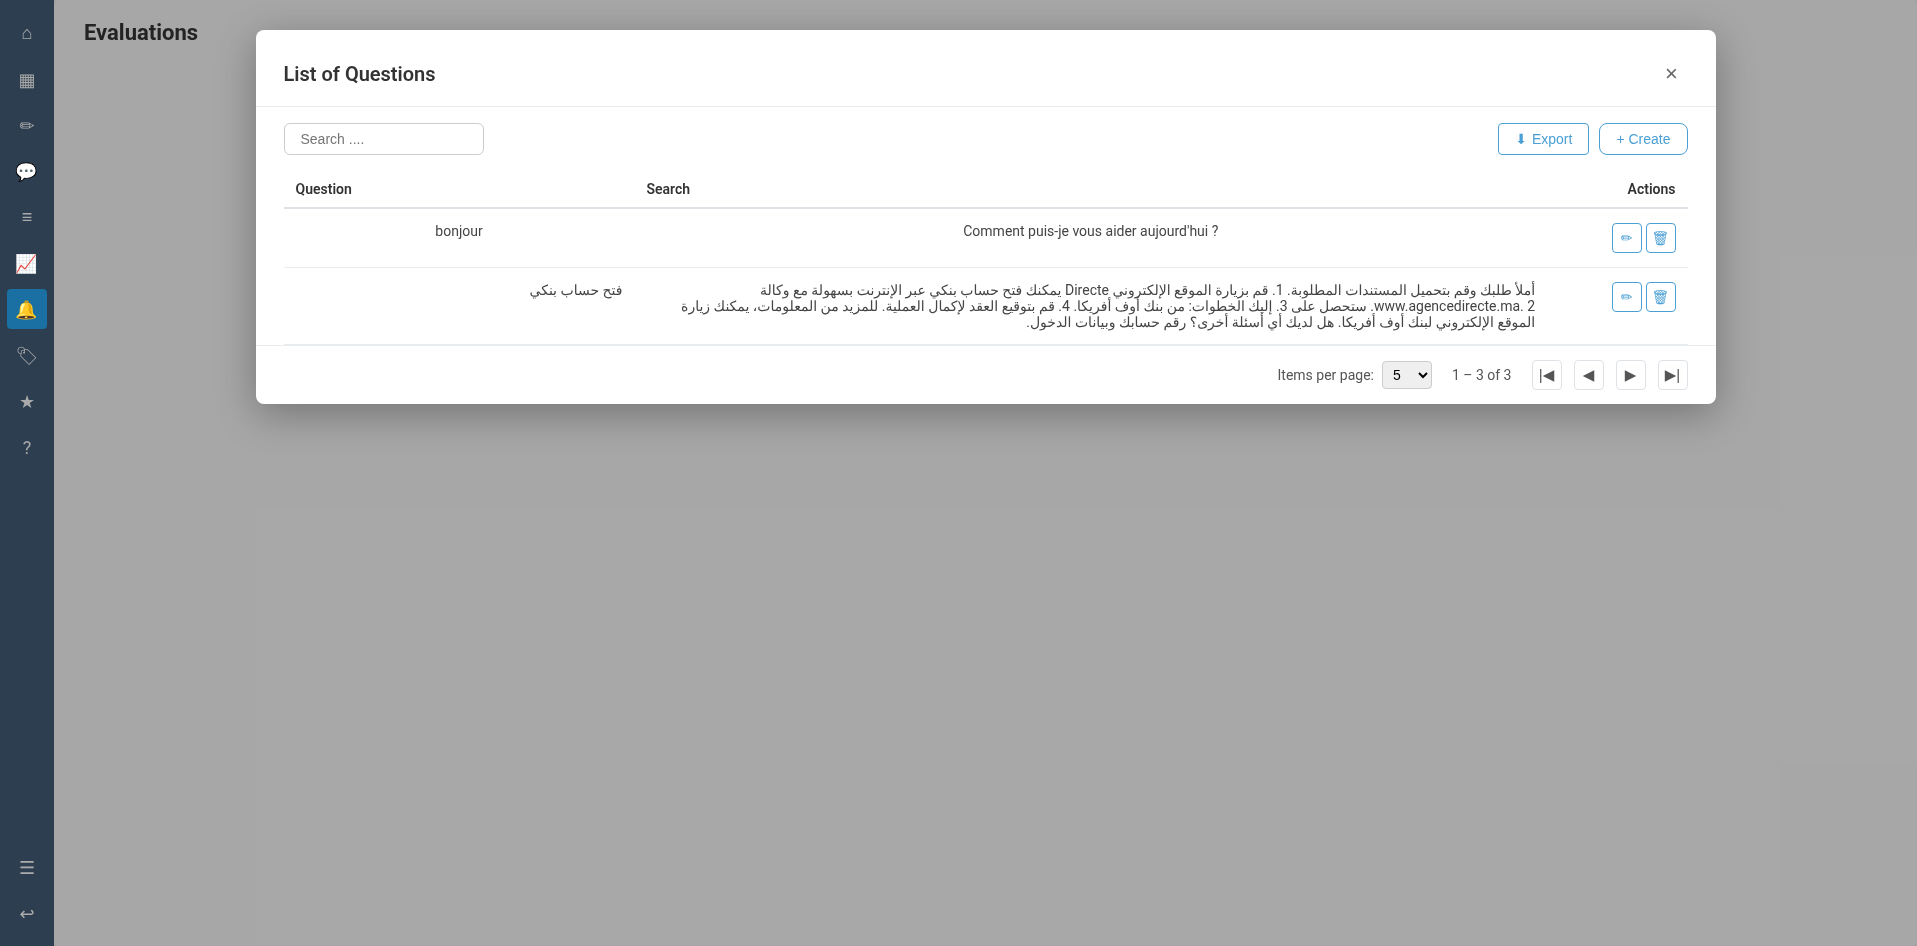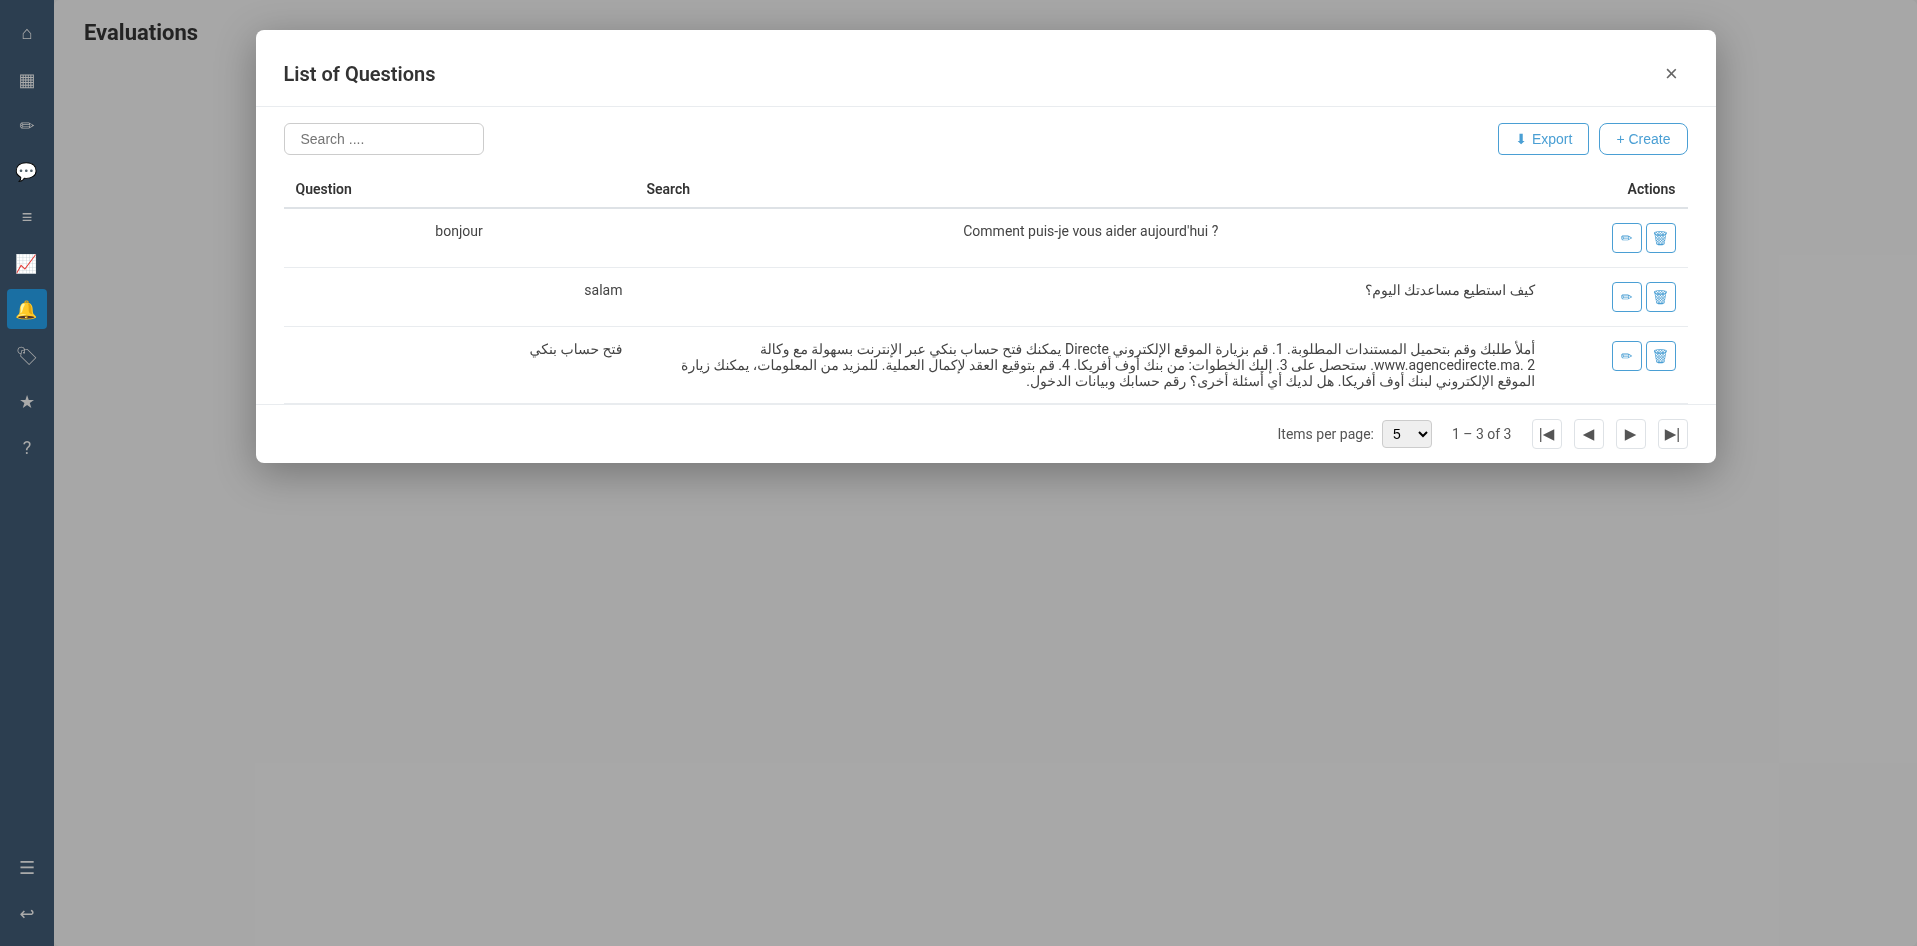--- a/index.html
+++ b/index.html
@@ -317,25 +317,20 @@
             <th class="col-actions-h col-actions">Actions</th>
           </tr>
         </thead>
         <tbody id="table-body">
         <tr>
               <td>bonjour</td>
               <td>Comment puis-je vous aider aujourd'hui ?</td>
               <td class="col-actions"><button class="action-btn">✏</button><button class="action-btn delete">🗑</button></td>
             </tr>
             <tr>
-              <td class="rtl-text">salam</td>
-              <td class="rtl-text">كيف استطيع مساعدتك اليوم؟</td>
-              <td class="col-actions"><button class="action-btn">✏</button><button class="action-btn delete">🗑</button></td>
-            </tr>
-            <tr>
               <td class="rtl-text">فتح حساب بنكي</td>
               <td class="rtl-text">أملأ طلبك وقم بتحميل المستندات المطلوبة. 1. قم بزيارة الموقع الإلكتروني Directe يمكنك فتح حساب بنكي عبر الإنترنت بسهولة مع وكالة www.agencedirecte.ma. 2. ستحصل على  3. إليك الخطوات: من بنك أوف أفريكا. 4. قم بتوقيع العقد لإكمال العملية. للمزيد من المعلومات، يمكنك زيارة الموقع الإلكتروني لبنك أوف أفريكا. هل لديك أي أسئلة أخرى؟ رقم حسابك وبيانات الدخول.</td>
               <td class="col-actions"><button class="action-btn">✏</button><button class="action-btn delete">🗑</button></td>
             </tr>
           </tbody>
       </table>
     </div>
 
     <div class="modal-footer">
       <div class="items-per-page">

